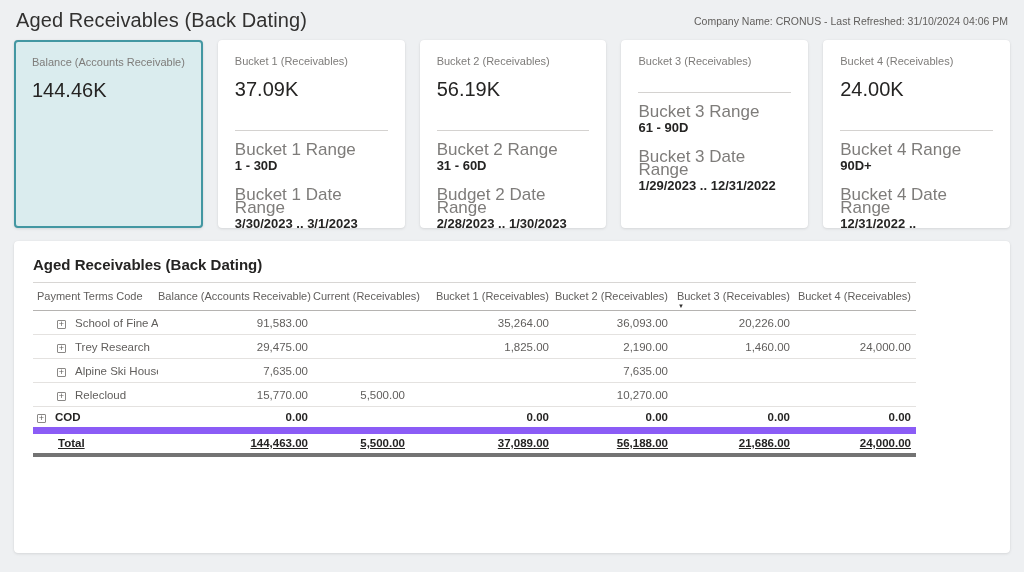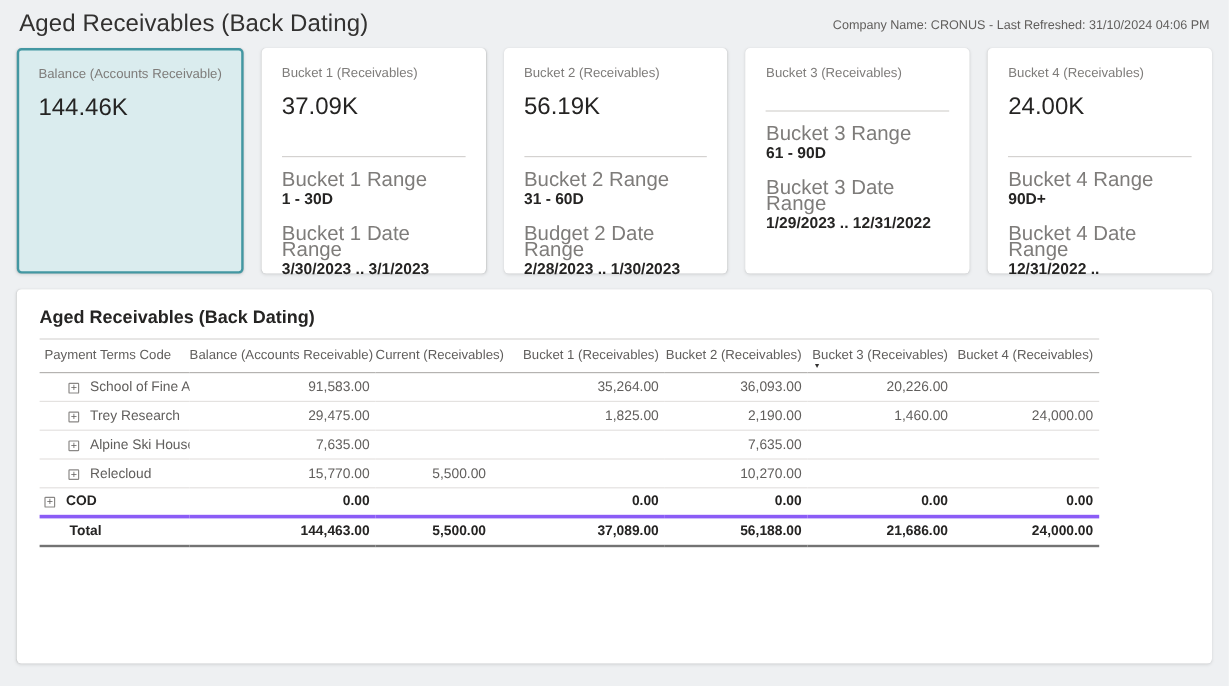--- a/index.html
+++ b/index.html
@@ -44,22 +44,22 @@
   th.first { text-align:left; padding-left:4px; }
   .hdr-wrap { position:relative; display:inline-block; }
   .sort-caret { position:absolute; left:1px; top:13px; font-size:6px; color:#323130; line-height:6px; }
   td {
     font-size:11.5px; color:#605e5c; text-align:right; height:24px;
     padding:0 5px 0 0; border-bottom:1px solid #e4e2e0; white-space:nowrap; overflow:hidden;
   }
   td.first { text-align:left; padding-left:4px; }
   tr.emphasis td { font-weight:700; color:#252423; }
   tr.level1 td.first { padding-left:24px; }
-  tr.pre-total td { border-bottom:3px solid #8b5cf6; }
-  tr.total td { border-bottom:2px solid #737373; }
+  tr.pre-total td { border-bottom:7px solid #8b5cf6; }
+  tr.total td { border-bottom:4px solid #737373;text-decoration:underline; }
   tr.total td.first { padding-left:25px; }
   .expander {
     display:inline-block; width:9px; height:9px; border:1px solid #8a8886; border-radius:1px;
     font-size:9px; line-height:7px; text-align:center; color:#605e5c; font-weight:400;
     margin-right:9px; vertical-align:0px; cursor:pointer; background:#fff;
   }
 </style>
 </head>
 <body>
 

